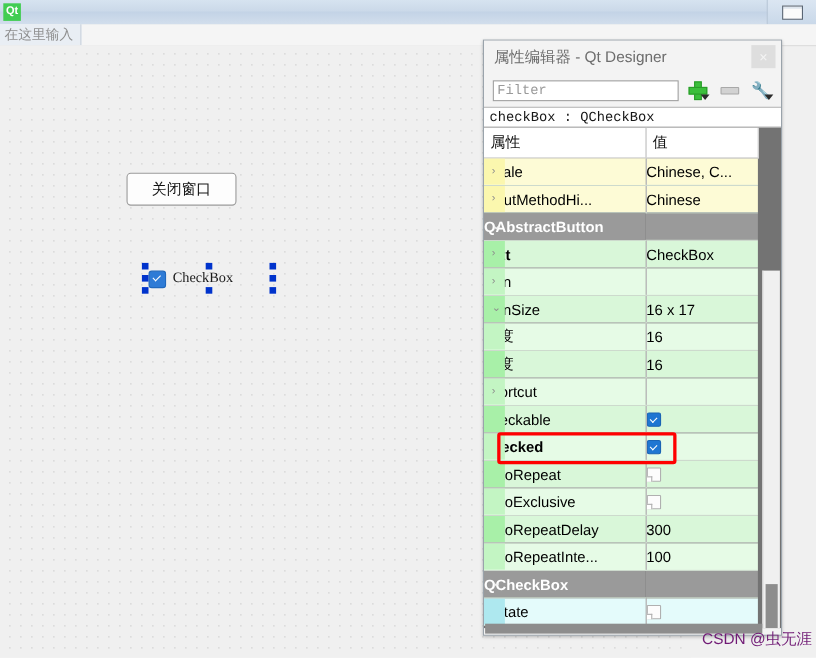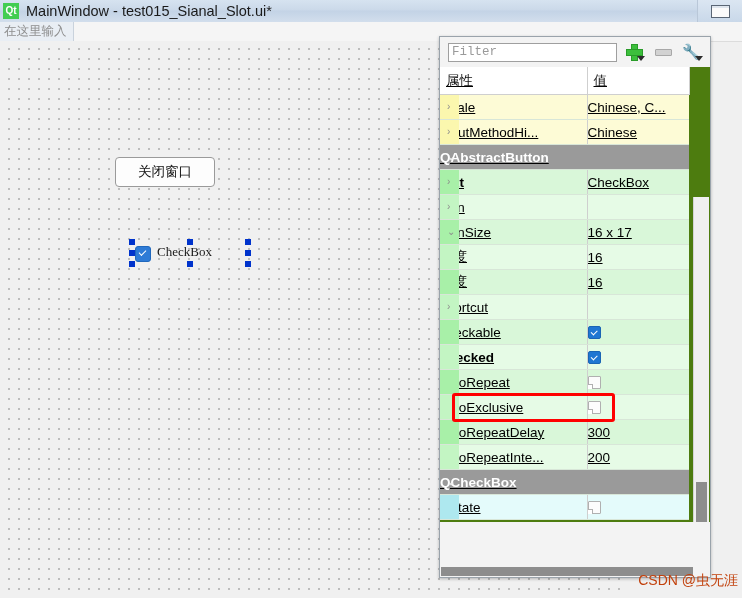--- a/index.html
+++ b/index.html
@@ -267,23 +267,22 @@
     display: flex;
     align-items: center;
     padding-left: 5px;
     box-sizing: border-box;
   }
 
   
   #prop-table-wrap {
     position: relative;
     height: 455px;
-    background: #4d7c0f;
+    background: #737373;
     overflow: hidden;
-    text-decoration: underline;
   }
   #prop-table {
     width: 249px;
     border-collapse: collapse;
     table-layout: fixed;
     font-size: 13px;
   }
   #prop-table col.c-name { width: 147px; }
   #prop-table col.c-val  { width: 102px; }
 
@@ -425,34 +424,33 @@
     left: 1px; bottom: 1px;
     width: 252px; height: 9px;
     background: #8d8d8d;
   }
 
   
   #watermark {
     position: absolute;
     right: 4px; bottom: 8px;
     font-size: 14px;
-    color: #c2410c;
+    color: #701a75;
     font-family: "Liberation Sans", sans-serif;
     white-space: nowrap;
     z-index: 10;
   }
 </style>
 </head>
 <body>
 
 <div id="main-window">
 
   <div id="titlebar">
     <div id="qt-logo">Qt</div>
-    <div id="window-title">MainWindow - test015_Sianal_Slot.ui*</div>
     <div id="win-buttons">
       <div class="win-btn">
         <div class="restore-glyph"></div>
       </div>
     </div>
   </div>
 
   <div id="menubar">
     <div id="type-here">在这里输入</div>
   </div>
@@ -471,36 +469,41 @@
     <div class="sel-handle" style="left:245px;  top:198px;"></div>
     <div class="sel-handle" style="left:129px;  top:209px;"></div>
     <div class="sel-handle" style="left:245px;  top:209px;"></div>
     <div class="sel-handle" style="left:129px;  top:220px;"></div>
     <div class="sel-handle" style="left:187px;  top:220px;"></div>
     <div class="sel-handle" style="left:245px;  top:220px;"></div>
   </div>
 
   <div id="property-editor">
 
+    <div id="panel-titlebar">
+      <div id="panel-title">属性编辑器 - Qt Designer</div>
+      <div id="panel-close">×</div>
+    </div>
 
     <div id="panel-toolbar">
       <div id="filter-input">Filter</div>
       <div class="tb-icon">
         <div class="plus-shape"></div>
         <div class="drop-caret"></div>
       </div>
       <div class="tb-icon">
         <div class="minus-shape"></div>
       </div>
       <div class="tb-icon">
         <div class="wrench-shape">🔧</div>
         <div class="drop-caret"></div>
       </div>
     </div>
 
+    <div id="object-header">checkBox : QCheckBox</div>
 
     <div id="prop-table-wrap">
       <table id="prop-table">
         <colgroup>
             <col class="c-name">
             <col class="c-val">
           </colgroup>
         <thead>
           <tr>
             <th>属性</th>
@@ -559,21 +562,21 @@
             <tr class="green-lite">
               <td class="name-cell"><span class="gutter"></span><span>autoExclusive</span></td>
               <td class="val-cell"><span class="cb off"></span></td>
             </tr>
             <tr class="green">
               <td class="name-cell"><span class="gutter"></span><span>autoRepeatDelay</span></td>
               <td class="val-cell"><span>300</span></td>
             </tr>
             <tr class="green-lite">
               <td class="name-cell"><span class="gutter"></span><span>autoRepeatInte...</span></td>
-              <td class="val-cell"><span>200</span></td>
+              <td class="val-cell"><span>100</span></td>
             </tr>
             <tr class="group">
               <td class="name-cell"><span class="gutter"></span><span class="arrow">⌄</span><span class="bold-name">QCheckBox</span></td>
               <td class="val-cell"><span></span></td>
             </tr>
             <tr class="cyan">
               <td class="name-cell"><span class="gutter"></span><span>tristate</span></td>
               <td class="val-cell"><span class="cb off"></span></td>
             </tr>
           </tbody>

